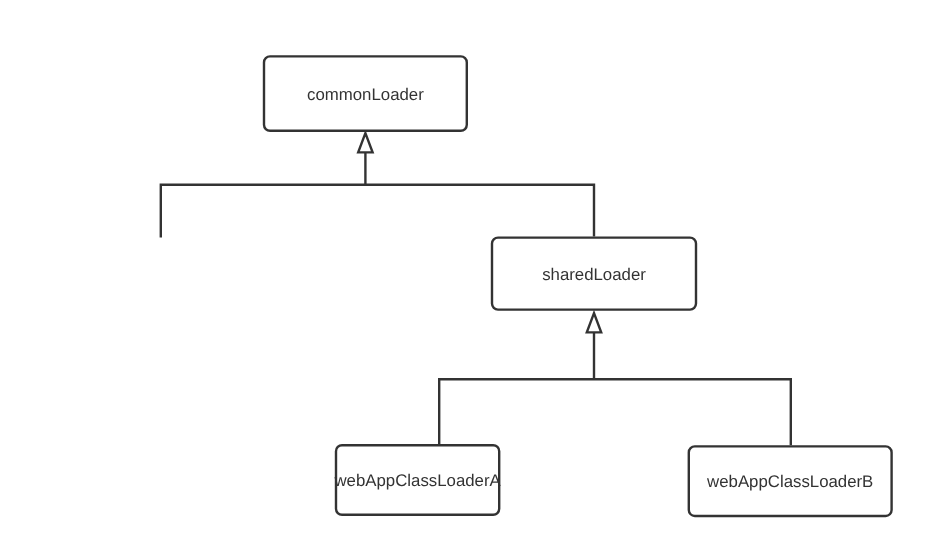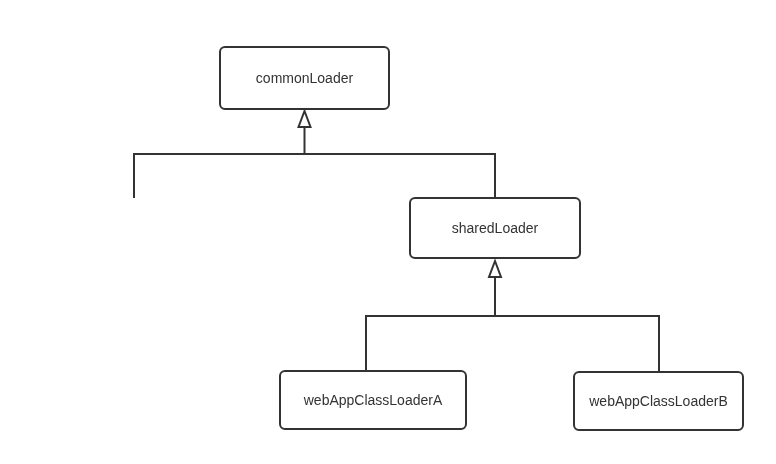--- a/index.html
+++ b/index.html
@@ -34,21 +34,21 @@
     font-size: 14px;
     color: #333333;
     cursor: default;
   }
   .node span {
     white-space: nowrap;
   }
   #node-commonloader       { left: 219px; top: 46px;  width: 171px; height: 64px; }
   #node-catalinaloader     { left: 48px;  top: 198px; width: 171px; height: 62px; }
   #node-sharedloader       { left: 409px; top: 197px; width: 172px; height: 62px; }
-  #node-webappclassloadera { left: 279px; top: 370px; width: 188px; height: 60px; }
+  #node-webappclassloadera { left: 279px; top: 370px; width: 138px; height: 60px; }
   #node-webappclassloaderb { left: 573px; top: 371px; width: 171px; height: 60px; }
 </style>
 </head>
 <body>
 
 <div class="canvas">
 
   <svg class="connectors" viewBox="0 0 776 464" xmlns="http://www.w3.org/2000/svg">
 
     <path d="M134,198 L134,154 L495,154 L495,197" fill="none" stroke="#333333" stroke-width="2"></path>

